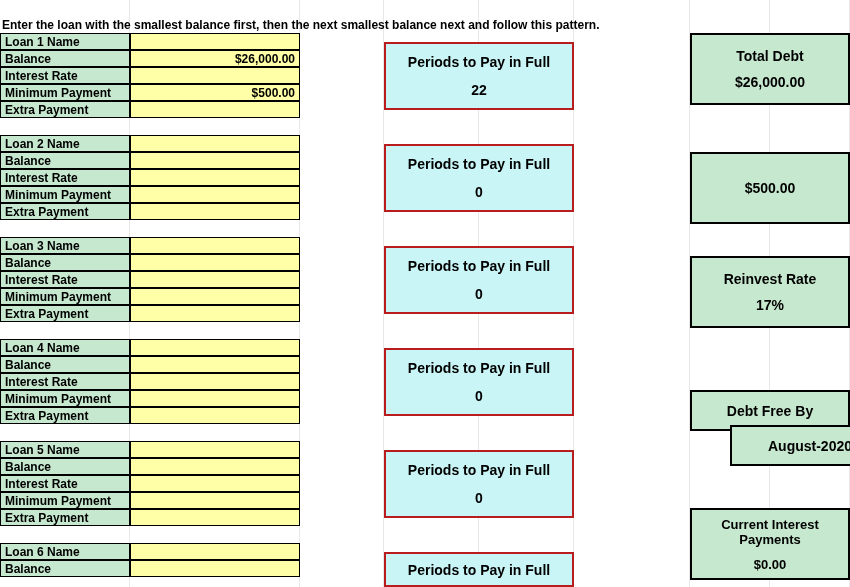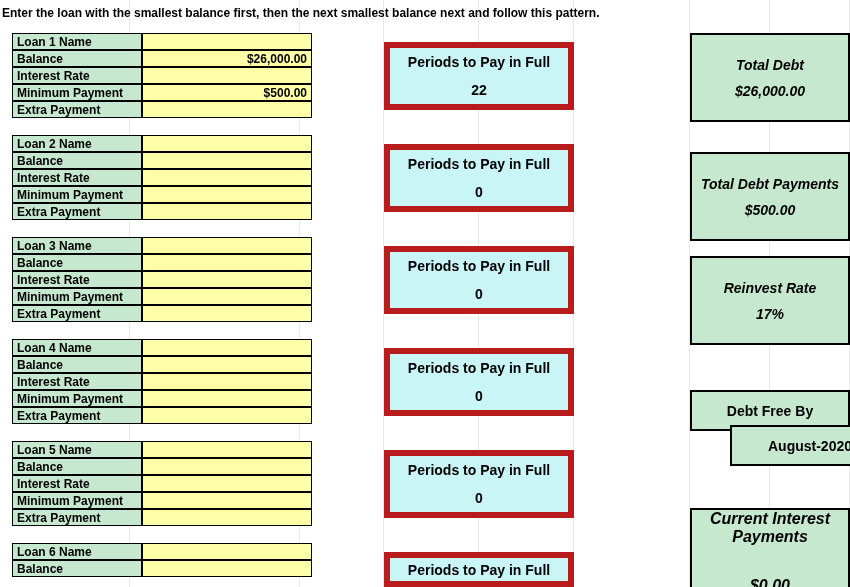--- a/index.html
+++ b/index.html
@@ -17,25 +17,25 @@
     width: 850px;
     height: 587px;
     pointer-events: none;
   }
   .instruction {
     position: absolute;
     top: 0;
     left: 2px;
     font-weight: bold;
     font-size: 12px;
-    padding: 6px 0;
+    padding: 18px 0;
   }
   .loan-block {
     position: absolute;
-    left: 12px;
+    left: 0;
     width: 300px;
   }
   .label-cell, .input-cell {
     border: 1.5px solid #000;
     height: 17px;
     display: flex;
     align-items: center;
     padding: 0 4px;
   }
   .label-cell {
@@ -52,21 +52,21 @@
     justify-content: flex-end;
     font-weight: bold;
   }
   .loan-row { clear: both; display: flex; }
   .periods-box {
     position: absolute;
     left: 384px;
     width: 190px;
     height: 68px;
     background: #c9f5f6;
-    border: 6px solid #b91c1c;
+    border: 2px solid #b91c1c;
     display: flex;
     flex-direction: column;
     align-items: center;
     justify-content: center;
     gap: 12px;
     font-weight: bold;
     font-size: 14px;
   }
   .summary-box {
     position: absolute;
@@ -76,23 +76,22 @@
     border: 2px solid #000;
     display: flex;
     flex-direction: column;
     align-items: center;
     justify-content: center;
     font-weight: bold;
     font-size: 14px;
     text-align: center;
   }
   .summary-box.two-line {
-    height: 89px;
+    height: 72px;
     gap: 10px;
-    font-style: italic;
   }
   .summary-box.one-line {
     height: 41px;
   }
 </style>
 </head>
 <body>
 
 <div class="grid-bg">
   <div style="display:flex;height:100%;">
@@ -282,32 +281,31 @@
 <div class="periods-box" style="top:552px;height:35px;gap:4px;">
   <span>Periods to Pay in Full</span>
 </div>
 
 <div class="summary-box two-line" style="top:33px;">
   <span>Total Debt</span>
   <span>$26,000.00</span>
 </div>
 
 <div class="summary-box two-line" style="top:152px;">
-  <span>Total Debt Payments</span>
   <span>$500.00</span>
 </div>
 
 <div class="summary-box two-line" style="top:256px;">
   <span>Reinvest Rate</span>
   <span>17%</span>
 </div>
 
 <div class="summary-box one-line" style="top:390px;">
   <span>Debt Free By</span>
 </div>
 <div class="summary-box one-line" style="top:425px;margin-left:40px;">
   <span>August-2020</span>
 </div>
 
-<div class="summary-box two-line" style="top:508px;font-size:16px;justify-content:space-between;">
+<div class="summary-box two-line" style="top:508px;font-size:13px;">
   <span>Current Interest Payments</span>
   <span>$0.00</span>
 </div>
 
 </body></html>

